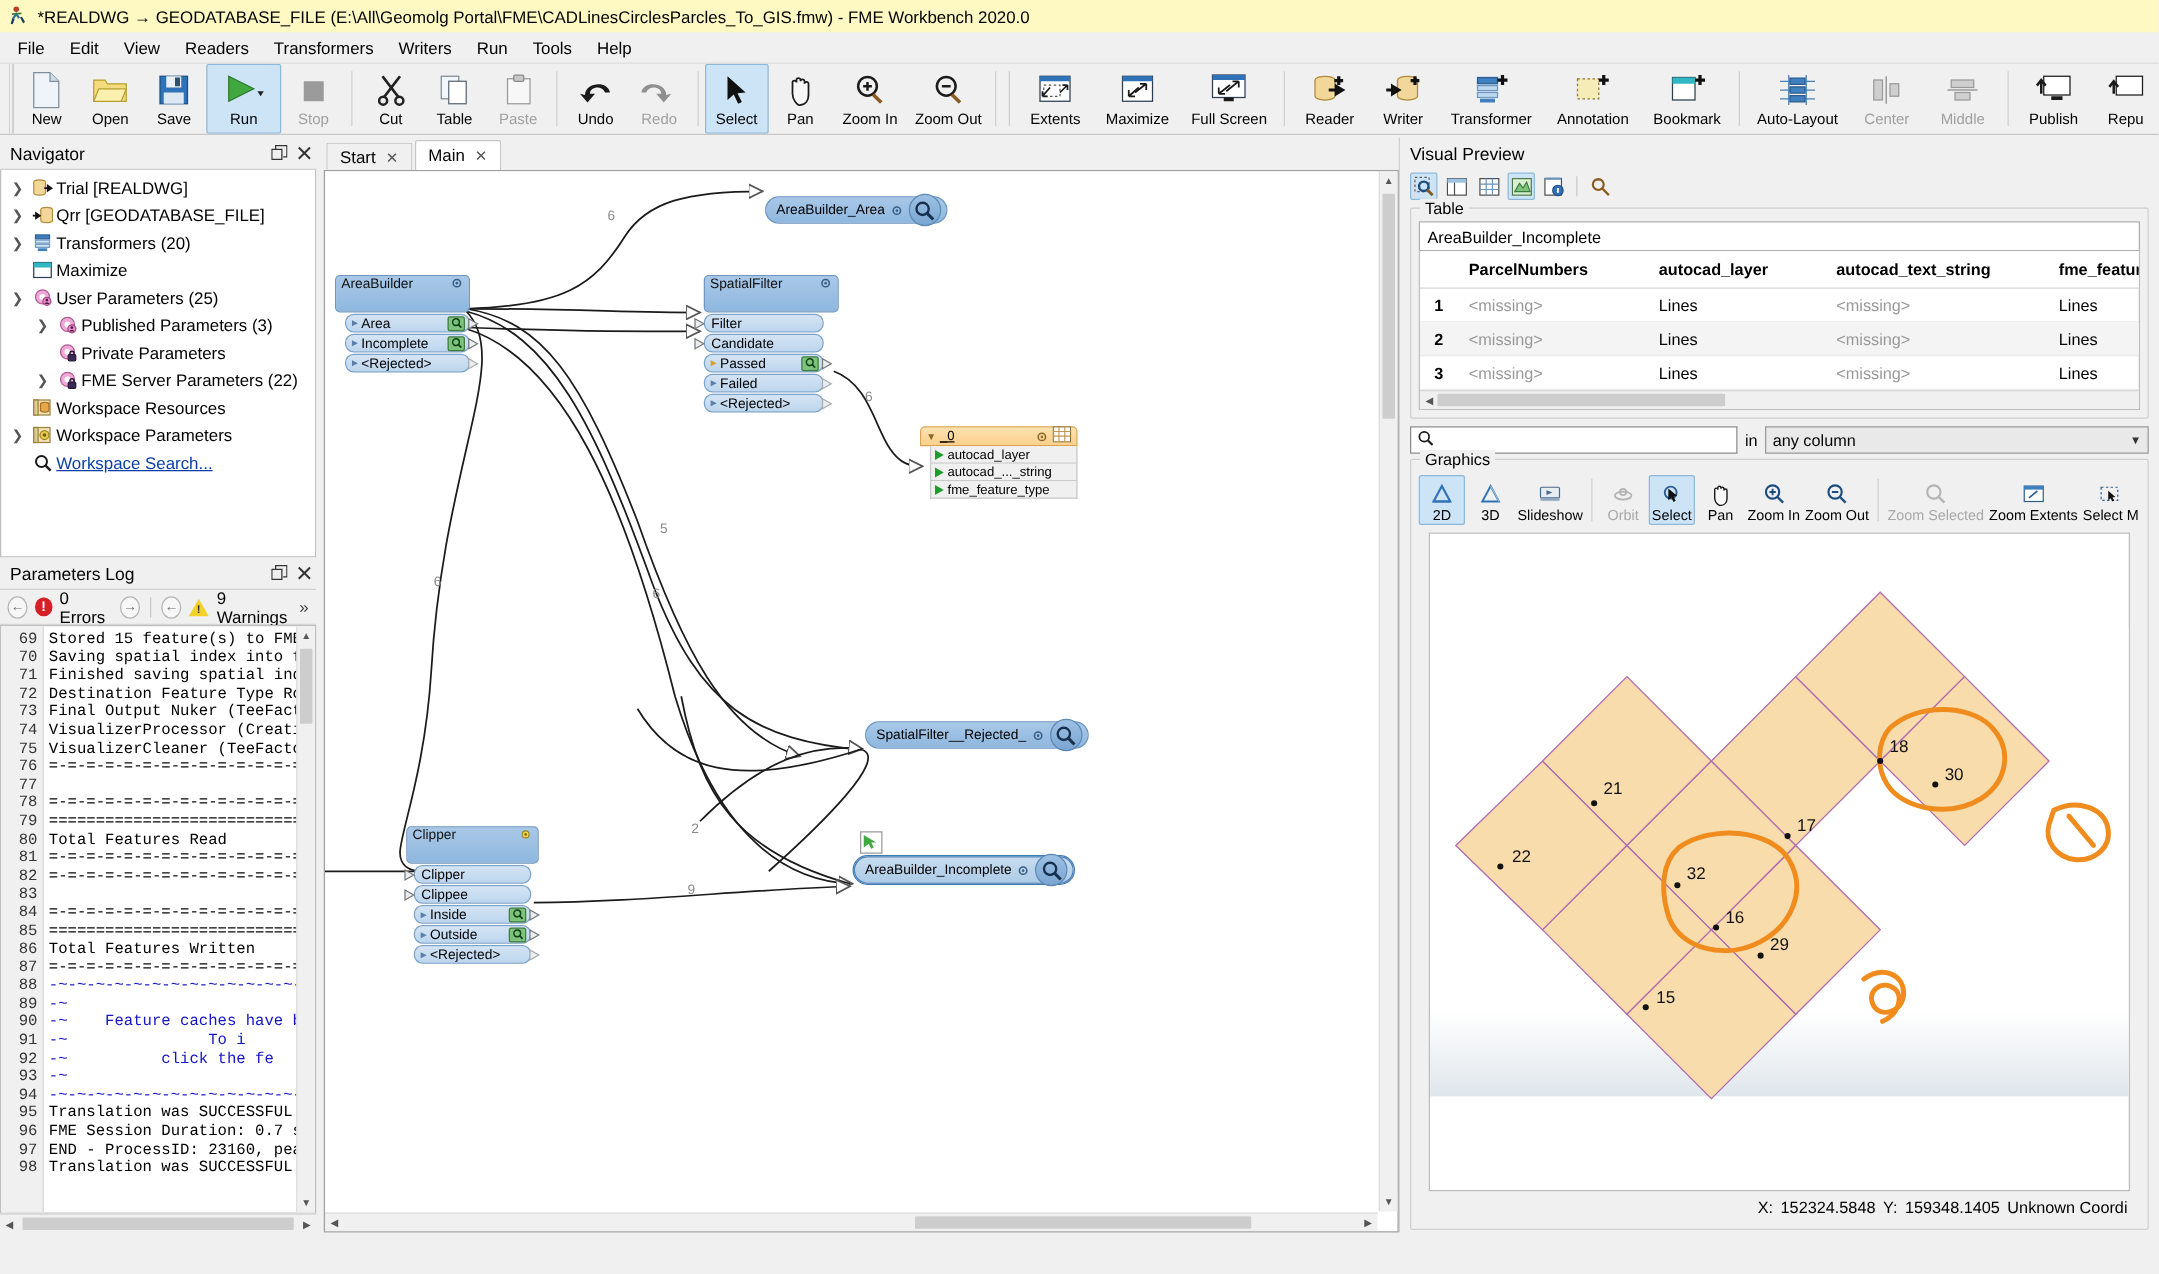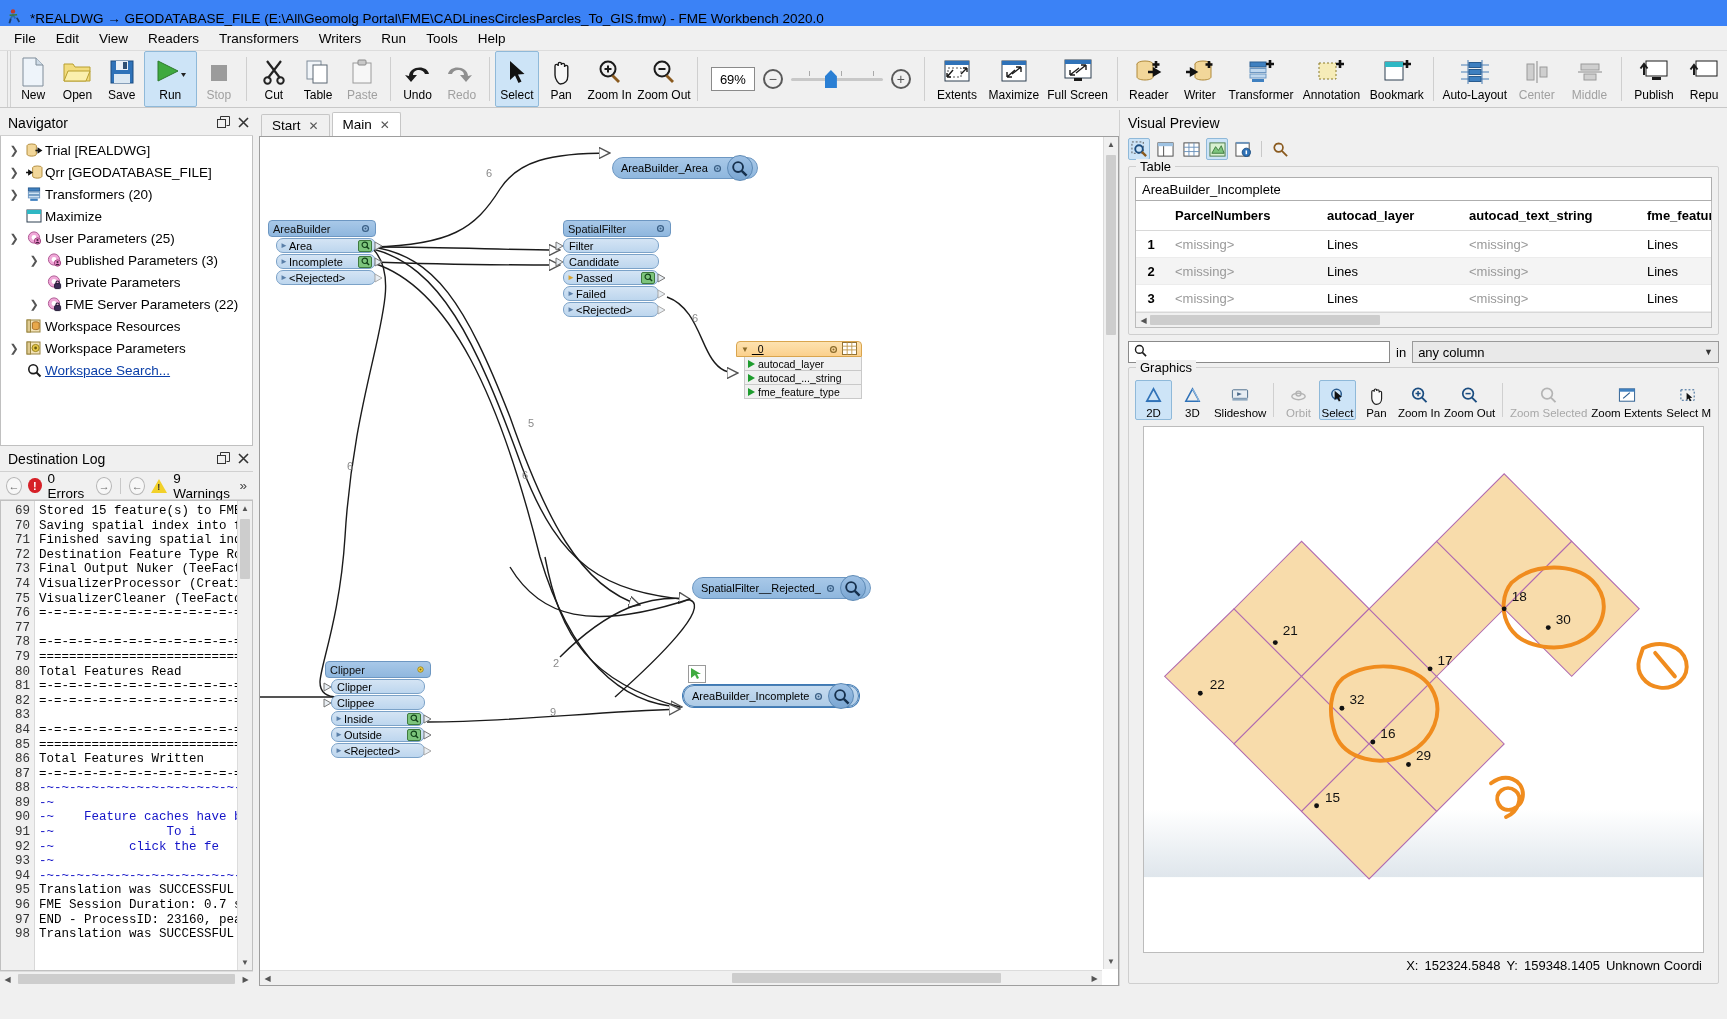--- a/index.html
+++ b/index.html
@@ -9,22 +9,22 @@
     overflow: hidden;
     font-family: "Liberation Sans", sans-serif;
     font-size: 13px;
     background: #f0f0f0;
     color: #000;
   }
   #app { position: relative; width: 1727px; height: 1019px; background: #f0f0f0; }
 
   
   .titlebar {
-    height: 26px; display: flex; align-items: flex-end;
-    background: #3b82f6; padding-left: 6px; font-size: 13.5px;
+    height: 26px; display: flex; align-items: center;
+    background: #fef9c3; padding-left: 6px; font-size: 13.5px;
     border-bottom: 0px solid #ddd;
   }
   .title-icon { width: 18px; height: 18px; margin-right: 6px; position: relative; flex: 0 0 auto;}
   .title-text { white-space: nowrap; }
 
   
   .menubar {
     height: 24px; display: flex; align-items: center; gap: 0px;
     background: #f0f0f0; padding-left: 4px; font-size: 13.5px;
   }
@@ -113,22 +113,22 @@
   .tabstrip{ height:26px; display:flex; align-items:flex-end; padding-left:8px; gap:2px; background:#f0f0f0;}
   .tab{ height:22px; display:flex;align-items:center; gap:8px; padding:0 10px; font-size:13.5px;
         background:#f0f0f0; border:1px solid #c6c6c6; border-bottom:none; border-radius:2px 2px 0 0; }
   .tab.sel{ background:#fff; height:24px; }
   .tab .x{ font-size:12px; color:#555; }
   .canvaswrap{ flex:1; margin:0 0 0 6px; border:1px solid #9e9e9e; background:#fff; position:relative; overflow:hidden;}
   .canvas{ position:absolute; inset:0 16px 16px 0; overflow:hidden; background:#fff; }
 
   
   .node{ position:absolute; font-size:11px; }
-  .nhdr{ height:17px; border-radius:4px; background:linear-gradient(#a8c8e8,#8fb7de);
-         border:1px solid #6d97c2; display:flex; align-items:center; padding:0 4px; color:#101010; }
+  .nhdr{ height:30px; border-radius:4px; background:linear-gradient(#a8c8e8,#8fb7de);
+         border:1px solid #6d97c2; display:flex; align-items:flex-start; padding:0 4px; color:#101010; }
   .nhdr .nm{ flex:1; white-space:nowrap; overflow:hidden; }
   .gear{ width:11px;height:11px; flex:0 0 11px; }
   .prow{ height:15px; margin-top:1px; border-radius:7px; background:linear-gradient(#d4e4f4,#bdd6ee);
          border:1px solid #7ba2c8; display:flex; align-items:center; padding:0 3px; white-space:nowrap;}
   .prow .tri{ width:9px; flex:0 0 9px; color:#5a7fa8; font-size:8px; }
   .prow .tri.y{ color:#d8a12a; }
   .prow .lb{ flex:1; }
   .insock{ position:absolute; left:-9px; top:2px; width:10px;height:10px; }
   .outsock{ position:absolute; right:-9px; top:2px; width:10px;height:10px; }
   .magbadge{ width:14px;height:12px; background:#7cc47c; border:1px solid #3f7a3f; border-radius:2px;
@@ -355,32 +355,20 @@
         <svg width="26" height="30" viewBox="0 0 26 26">
             <circle cx="11" cy="10" r="7.5" fill="none" stroke="#1b1b1b" stroke-width="2"></circle>
             <path d="M7.5 10h7" stroke="#1b1b1b" stroke-width="2"></path>
             <path d="M16.5 15.5 L23 22 L21 24 L14.5 17.5Z" fill="#8a5a1e"></path>
           </svg>
       </span>
       <span class="lbl">Zoom Out</span>
     </div>
     <div class="tb-sep"></div>
 
-    <div class="zoomwrap">
-      <div class="zoombox">69%</div>
-      <div class="circbtn">−</div>
-      <div class="slider">
-        <div class="track"></div>
-        <div class="tick" style="left:18px"></div>
-        <div class="tick" style="left:50px"></div>
-        <div class="tick" style="left:82px"></div>
-        <div class="thumb"></div>
-      </div>
-      <div class="circbtn">+</div>
-    </div>
     <div class="tb-sep"></div>
 
     <div class="tb-btn" style="width:64px">
       <span class="gl">
         <svg width="30" height="30" viewBox="0 0 30 26">
             <rect x="3" y="2" width="24" height="20" fill="#fff" stroke="#2c3e50"></rect>
             <rect x="3" y="2" width="24" height="4" fill="#2f72b8"></rect>
             <rect x="6" y="9" width="13" height="9" fill="none" stroke="#555" stroke-dasharray="2 2"></rect>
             <path d="M19 15 L25 9 M25 9 h-4 M25 9 v4" stroke="#1b1b1b" stroke-width="1.4" fill="none"></path>
             <path d="M11 11 L5 18 M5 18 h4 M5 18 v-4" stroke="#1b1b1b" stroke-width="1.4" fill="none"></path>
@@ -686,21 +674,21 @@
                 <circle cx="6.2" cy="6.2" r="4.4" fill="none" stroke="#1b1b1b" stroke-width="1.6"></circle>
                 <path d="M9.5 9.5 L13.5 13.5" stroke="#1b1b1b" stroke-width="2"></path>
               </svg>
           </span>
           <span class="tlbl link">Workspace Search...</span>
         </div>
       </div>
 
       <div class="logpanel">
         <div class="panel-head">
-          <span class="ttl">Destination Log</span>
+          <span class="ttl">Parameters Log</span>
           <span class="pbtn">
             <svg width="13" height="13" viewBox="0 0 13 13">
                 <rect x="0.5" y="3.5" width="8" height="8" fill="none" stroke="#333"></rect>
                 <path d="M3.5 3.5V0.5h9v9h-3" fill="none" stroke="#333"></path>
               </svg>
           </span>
           <span class="pbtn">
             <svg width="13" height="13" viewBox="0 0 13 13">
                 <path d="M2 2 L11 11 M11 2 L2 11" stroke="#333" stroke-width="1.6"></path>
               </svg>

